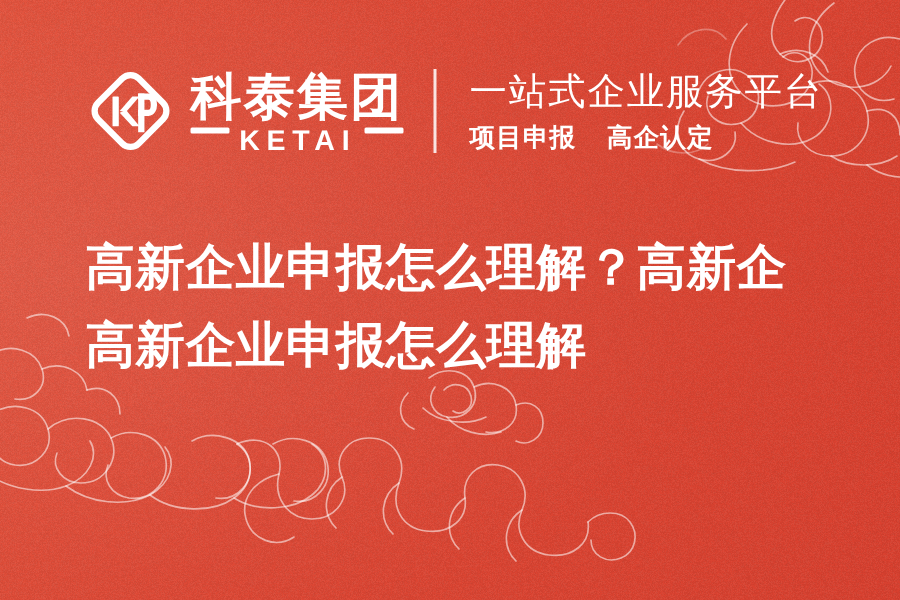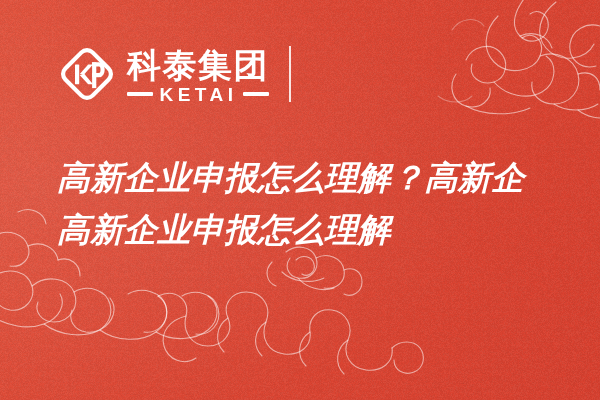--- a/index.html
+++ b/index.html
@@ -81,21 +81,20 @@
     font-size: 34px;
     line-height: 38px;
     font-weight: 700;
     color: #ffffff;
     letter-spacing: 1.5px;
     white-space: nowrap;
     font-family: "DejaVu Sans", "Liberation Sans", sans-serif;
   }
   .logo-en {
     display: flex;
-    align-items: center;
     gap: 5px;
     margin-top: 1px;
     width: 100%;
   }
   .logo-en .bar {
     height: 4px;
     background: #ffffff;
     flex: 1 1 auto;
     min-width: 9px;
     border-radius: 1px;
@@ -144,21 +143,20 @@
     font-family: "DejaVu Sans", "Liberation Sans", sans-serif;
   }
   .tagline-sub .gap { display: inline-block; width: 7px; }
 
   
   .headline {
     position: absolute;
     left: 57px;
     top: 152px;
     width: 492px;
-    font-style: italic;
   }
   .headline-line {
     font-size: 33px;
     line-height: 52px;
     font-weight: 700;
     color: #ffffff;
     letter-spacing: 0.4px;
     white-space: nowrap;
     font-family: "DejaVu Sans", "Liberation Sans", sans-serif;
   }
@@ -285,20 +283,28 @@
         <div class="logo-en">
           <span class="bar"></span>
           <span class="word">KETAI</span>
           <span class="bar"></span>
         </div>
       </div>
     </div>
 
     <div class="divider"></div>
 
+    <div class="tagline">
+      <div class="tagline-main">一站式企业服务平台</div>
+      <div class="tagline-sub">
+        <span>项目申报</span>
+        <span class="gap"></span>
+        <span>高企认定</span>
+      </div>
+    </div>
   </div>
 
   <div class="headline">
     <div class="headline-line">高新企业申报怎么理解？高新企</div>
     <div class="headline-line">高新企业申报怎么理解</div>
   </div>
 
 </div>
 
 </body></html>

